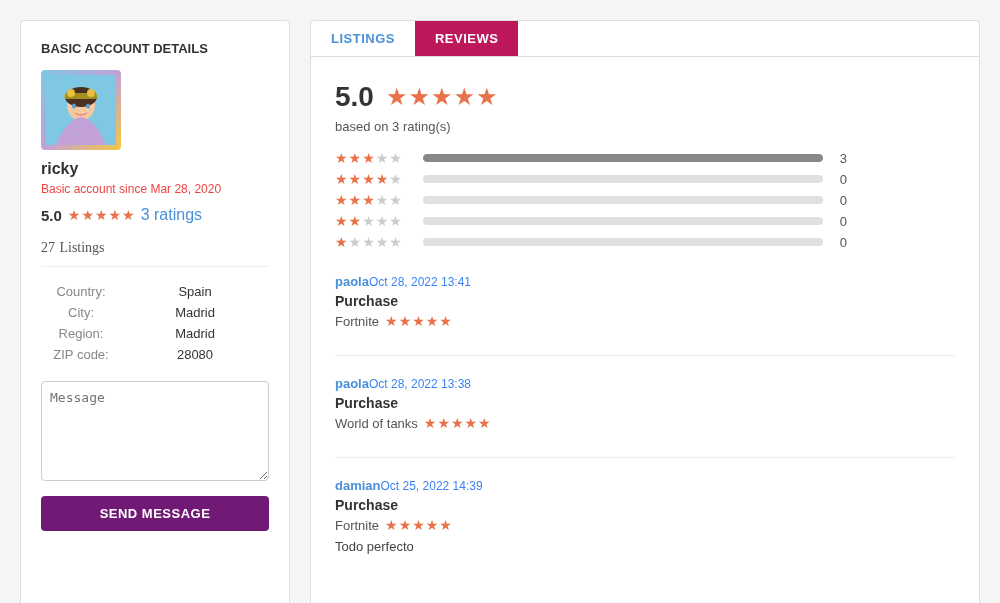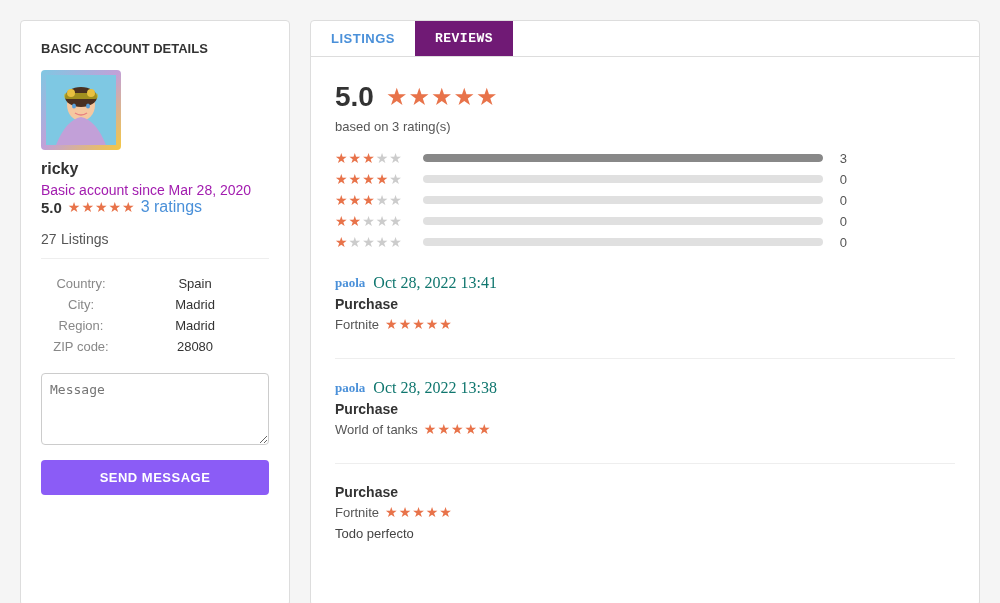--- a/index.html
+++ b/index.html
@@ -51,23 +51,23 @@
       width: 70px;
       height: 70px;
     }
     .username {
       font-size: 16px;
       font-weight: bold;
       color: #333;
       margin-bottom: 4px;
     }
     .member-since {
-      font-size: 14px;
-      color: #a21caf;
-      margin-bottom: 0;
+      font-size: 12px;
+      color: #ef4444;
+      margin-bottom: 10px;
     }
     .rating-row {
       display: flex;
       align-items: center;
       gap: 6px;
       margin-bottom: 14px;
     }
     .rating-score {
       font-size: 15px;
       font-weight: bold;
@@ -93,53 +93,54 @@
       font-size: 16px;
       font-weight: bold;
       margin-bottom: 14px;
       padding-bottom: 10px;
       border-bottom: 1px solid #eee;
     }
     .listings-count span {
       font-weight: normal;
       font-size: 14px;
       color: #555;
+      font-family: Liberation Serif, serif;
     }
     .info-table {
       width: 100%;
       border-collapse: collapse;
       margin-bottom: 16px;
       text-align: center;
     }
     .info-table td {
       padding: 3px 0;
       font-size: 13px;
     }
     .info-table td:first-child {
       color: #888;
       width: 80px;
     }
     .info-table td:last-child {
       color: #333;
     }
     .message-textarea {
       width: 100%;
-      height: 72px;
+      height: 100px;
       border: 1px solid #ccc;
       border-radius: 4px;
       padding: 8px;
       font-size: 13px;
       color: #aaa;
       resize: vertical;
       margin-bottom: 12px;
       outline: none;
     }
     .send-btn {
       width: 100%;
-      background: #8b5cf6;
+      background: #701a75;
       color: #fff;
       border: none;
       border-radius: 4px;
       padding: 10px;
       font-size: 13px;
       font-weight: bold;
       letter-spacing: 0.5px;
       cursor: pointer;
       text-transform: uppercase;
     }
@@ -162,23 +163,22 @@
       font-size: 13px;
       font-weight: bold;
       cursor: pointer;
       text-transform: uppercase;
       letter-spacing: 0.5px;
       border: none;
       background: transparent;
       color: #4a90d9;
     }
     .tab.active {
-      background: #701a75;
+      background: #be185d;
       color: #fff;
-      font-family: Liberation Mono, monospace;
     }
 
     .reviews-body {
       padding: 24px;
     }
 
     
     .overall-rating {
       display: flex;
       align-items: center;
@@ -238,33 +238,31 @@
     .review-item {
       margin-bottom: 20px;
       padding-bottom: 20px;
       border-bottom: 1px solid #eee;
     }
     .review-item:last-child {
       border-bottom: none;
     }
     .review-header {
       display: flex;
-      align-items: center;
-      gap: 8px;
+      align-items: flex-end;
       margin-bottom: 4px;
-      font-family: Liberation Serif, serif;
     }
     .reviewer-name {
       color: #4a90d9;
       font-size: 13px;
       font-weight: bold;
     }
     .review-date {
-      color: #0f766e;
-      font-size: 16px;
+      color: #3b82f6;
+      font-size: 12px;
     }
     .review-type {
       font-size: 14px;
       font-weight: bold;
       color: #333;
       margin-bottom: 4px;
     }
     .review-game-row {
       display: flex;
       align-items: center;
@@ -468,20 +466,24 @@
         <span class="stars-display inline-stars">
                 <span class="star">★</span>
                 <span class="star">★</span>
                 <span class="star">★</span>
                 <span class="star">★</span>
                 <span class="star">★</span>
               </span>
       </div>
     </div>
           <div class="review-item">
+      <div class="review-header">
+        <span class="reviewer-name">damian</span>
+        <span class="review-date">Oct 25, 2022 14:39</span>
+      </div>
       <div class="review-type">Purchase</div>
       <div class="review-game-row">
         <span class="review-game">Fortnite</span>
         <span class="stars-display inline-stars">
                 <span class="star">★</span>
                 <span class="star">★</span>
                 <span class="star">★</span>
                 <span class="star">★</span>
                 <span class="star">★</span>
               </span>

